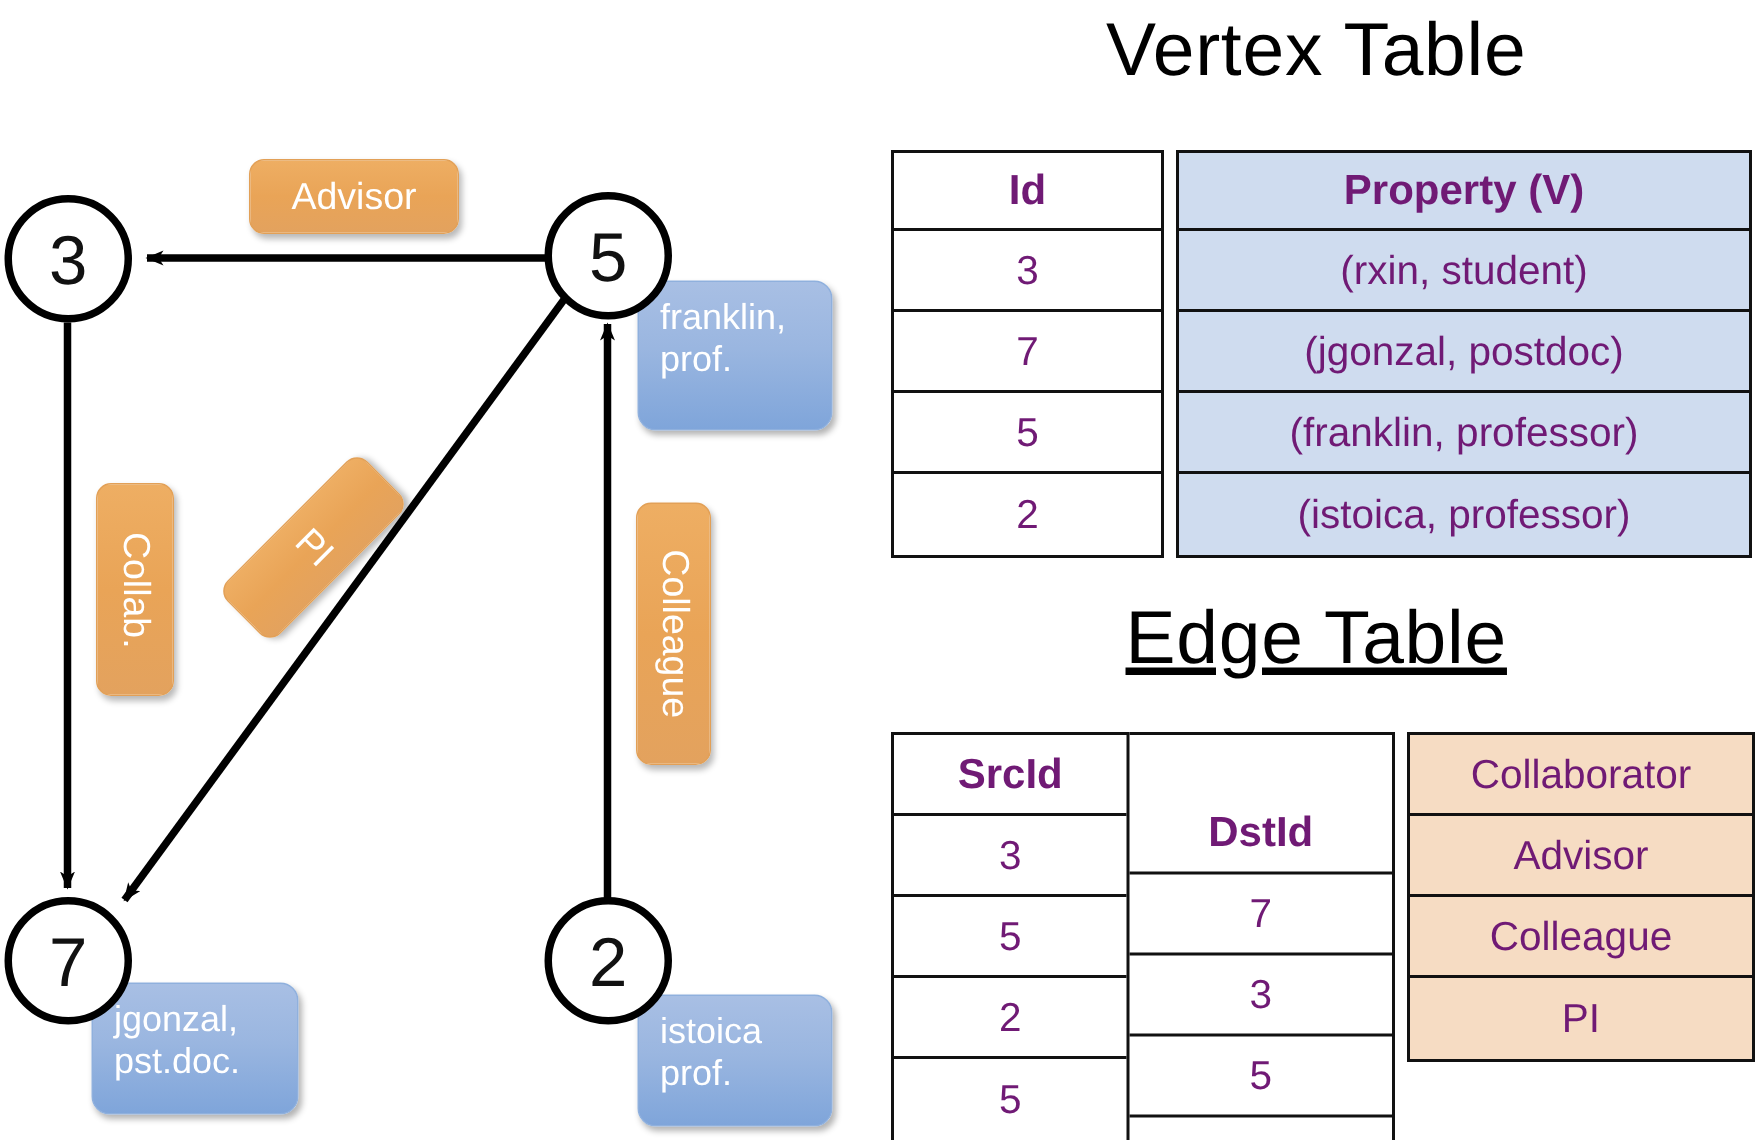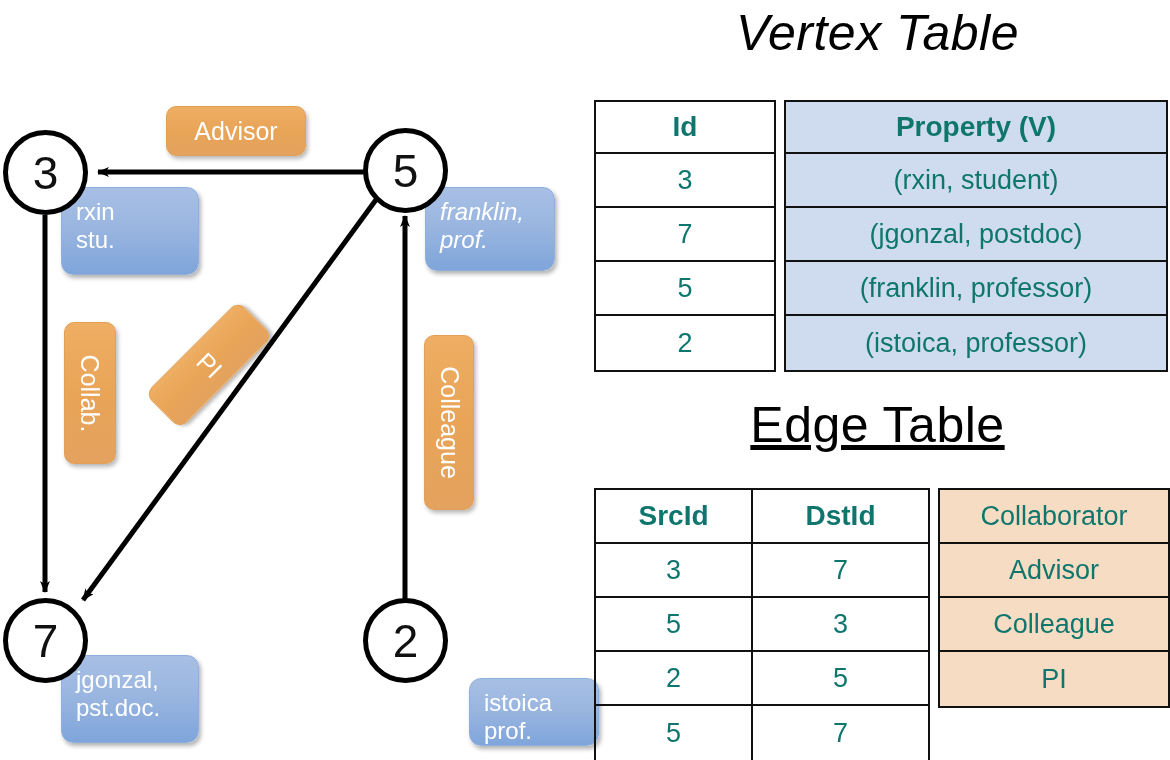--- a/index.html
+++ b/index.html
@@ -14,21 +14,21 @@
   .title{
     position:absolute;
     font-family:"Liberation Sans", sans-serif;
     font-weight:300;
     color:#000000;
     white-space:nowrap;
     letter-spacing:0.5px;
     font-stretch:semi-condensed;
   }
   #title-graph{left:0;top:8px;width:585px;text-align:center;font-size:52px;}
-  #title-vertex{left:585px;top:4px;width:585px;text-align:center;font-size:50px;font-style:italic;}
+  #title-vertex{left:585px;top:4px;width:585px;text-align:center;font-size:50px;}
   #title-edge{left:585px;top:396px;width:585px;text-align:center;font-size:50px;text-decoration:underline;}
 
   
   #graph-svg{position:absolute;left:0;top:0;width:585px;height:760px;}
 
   
   .vnode{
     position:absolute;border:5px solid #000;border-radius:50%;
     background:#fff;
     display:flex;align-items:center;justify-content:center;
@@ -75,21 +75,21 @@
   
   .tbl{position:absolute;display:flex;align-items:flex-start;}
   .colgrp{border:2px solid #111;border-collapse:collapse;}
   .cell{
     border-bottom:2px solid #111;
     display:flex;align-items:center;justify-content:center;
     box-sizing:border-box;
     font-family:"Liberation Sans", sans-serif;
     font-weight:300;
     font-size:27px;
-    color:#0f766e;
+    color:#701a75;
   }
   .cell:last-child{border-bottom:none;}
   .cell.hdr{font-weight:700;font-size:28px;}
   .gap{width:8px;}
   .bluecol .cell{background:#cfdcef;}
   .peachcol .cell{background:#f6dcc3;}
 </style>
 </head>
 <body>
 
@@ -123,36 +123,32 @@
   </div>
 
   <div class="obox rot-pi" id="lbl-pi" style="left:143px;top:340px;width:132px;height:50px;">
     <span>PI</span>
   </div>
 
   <div class="obox rot-cw" id="lbl-colleague" style="left:424px;top:335px;width:50px;height:175px;">
     <span>Colleague</span>
   </div>
 
-  <div class="pbox" id="pbox-3" style="left:61px;top:187px;width:138px;height:88px;">
-    <div>rxin</div>
-    <div>stu.</div>
-  </div>
-
-  <div class="pbox" id="pbox-5" style="left:425px;top:187px;width:130px;height:84px;font-style:italic;">
+
+  <div class="pbox" id="pbox-5" style="left:425px;top:187px;width:130px;height:100px;">
     <div>franklin,</div>
     <div>prof.</div>
   </div>
 
   <div class="pbox" id="pbox-7" style="left:61px;top:655px;width:138px;height:88px;">
     <div>jgonzal,</div>
     <div>pst.doc.</div>
   </div>
 
-  <div class="pbox" id="pbox-2" style="left:425px;top:678px;width:130px;height:68px;margin-left:44px;">
+  <div class="pbox" id="pbox-2" style="left:425px;top:663px;width:130px;height:88px;">
     <div>istoica</div>
     <div>prof.</div>
   </div>
 
   <div class="vnode" id="node-3" style="left:3px;top:130px;width:85px;height:85px;">
     <span>3</span>
   </div>
   <div class="vnode" id="node-5" style="left:363px;top:128px;width:85px;height:85px;">
     <span>5</span>
   </div>
@@ -188,21 +184,21 @@
 
     <div class="colgrp" id="et-src-col" style="width:155px;">
       <div class="cell hdr" style="height:54px;">SrcId</div>
       <div class="cell" style="height:54px;">3</div>
       <div class="cell" style="height:54px;">5</div>
       <div class="cell" style="height:54px;">2</div>
       <div class="cell" style="height:54px;">5</div>
     </div>
 
     <div class="colgrp" id="et-dst-col" style="width:175px;border-left:none;">
-      <div class="cell hdr" style="height:54px;">DstId</div>
+      <div class="cell hdr" style="height:54px;margin-top:39px;">DstId</div>
       <div class="cell" style="height:54px;">7</div>
       <div class="cell" style="height:54px;">3</div>
       <div class="cell" style="height:54px;">5</div>
       <div class="cell" style="height:54px;">7</div>
     </div>
 
     <div class="gap"></div>
 
     <div class="colgrp peachcol" id="et-prop-col" style="width:228px;">
       <div class="cell" style="height:54px;">Collaborator</div>

